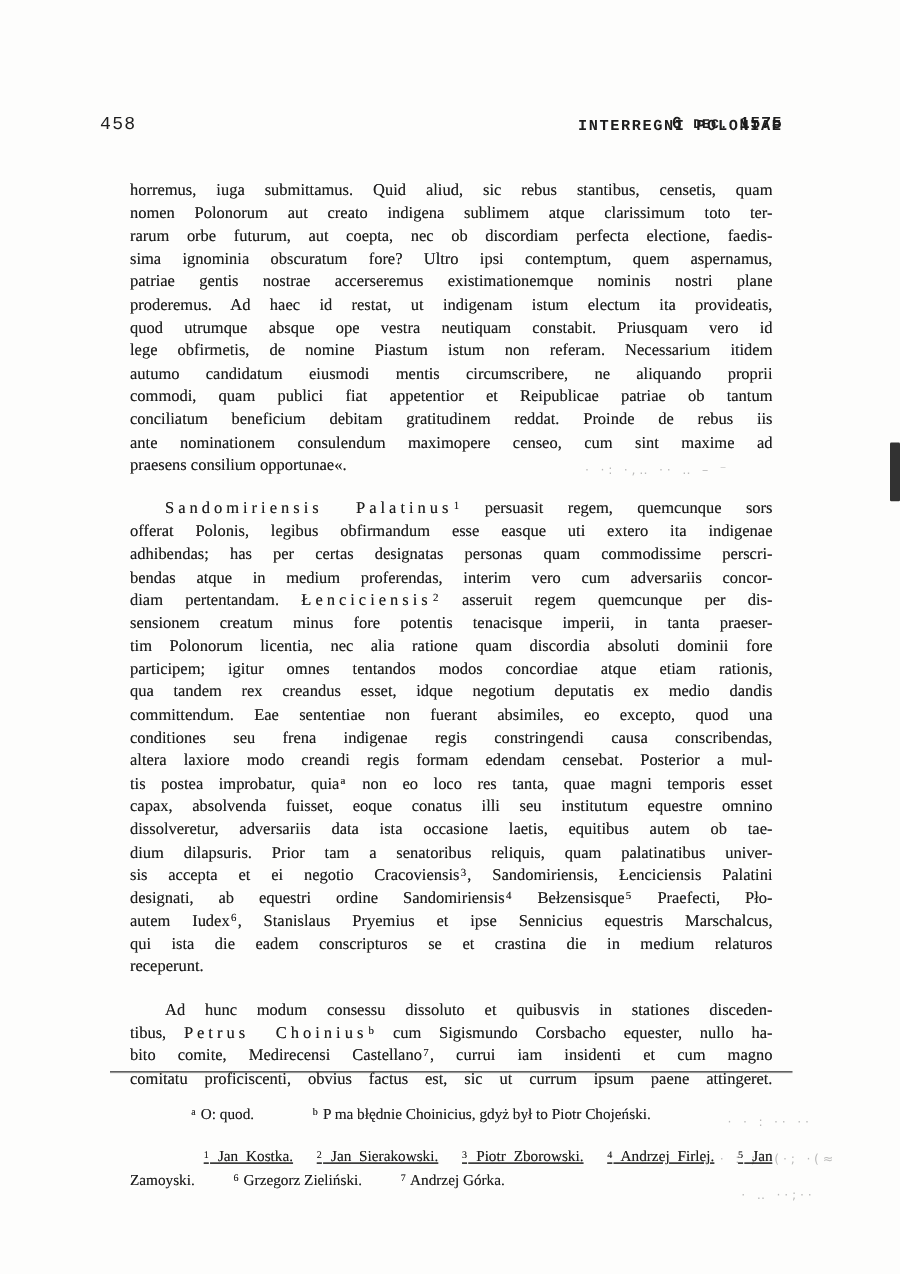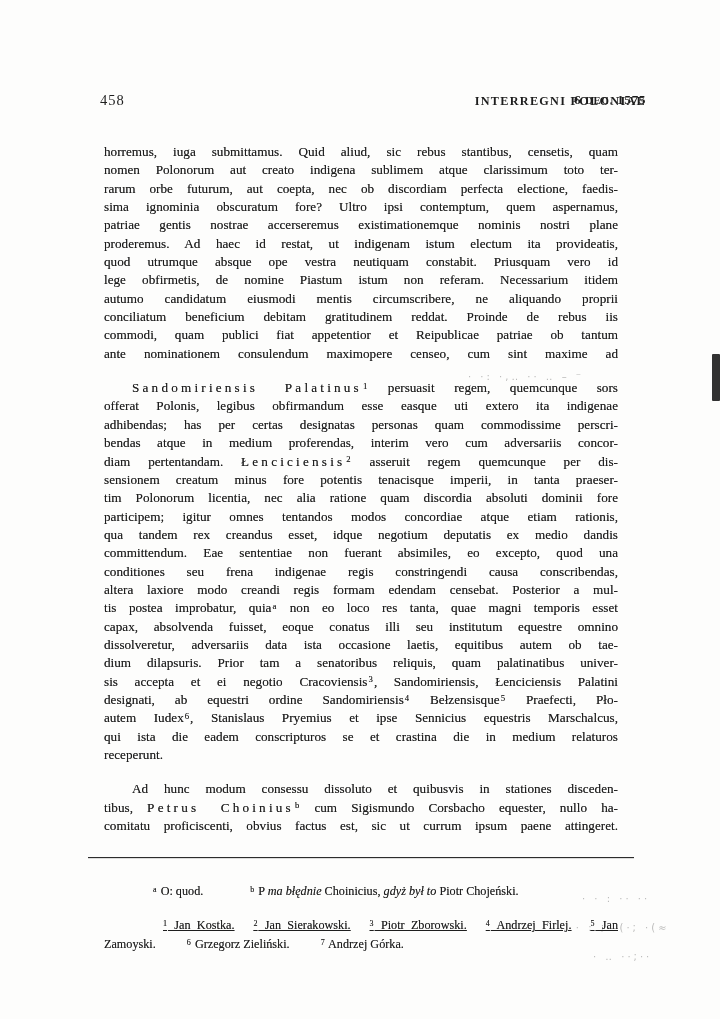--- a/index.html
+++ b/index.html
@@ -5,21 +5,21 @@
   html,body{margin:0;padding:0;}
   .page{
     position:relative;
     width:720px;height:1019px;
     background:#fdfdfc;
     font-family:"Liberation Serif","DejaVu Serif",serif;
     color:#1e1e1e;
     overflow:hidden;
   }
   
-  .header{position:absolute;left:100px;top:92px;width:546px;height:18px;}
+  .header{position:absolute;left:80px;top:92px;width:546px;height:18px;font-family:Liberation Mono, monospace;}
   .page-number{position:absolute;left:0;top:0;font-size:14.5px;letter-spacing:1px;}
   .running-title{
     position:absolute;left:0;right:0;top:2px;text-align:right;
     font-weight:bold;font-size:12.2px;letter-spacing:1.3px;
   }
   .page-date{position:absolute;right:0;top:0;font-weight:bold;font-size:13.5px;letter-spacing:.5px;}
   .page-date .mon{font-size:10.5px;letter-spacing:.8px;}
   
   .body-text{
     position:absolute;left:88px;top:127px;width:546px;
@@ -27,21 +27,21 @@
     text-shadow:0 0 .3px rgba(0,0,0,.55);
   }
   .para{margin:16px;padding:0;}
   .line{
     text-align:justify;text-align-last:justify;
     height:18.35px;overflow:hidden;white-space:normal;
   }
   .line.last{text-align-last:left;}
   .line.ind{text-indent:28px;}
   .sp{letter-spacing:3.2px;word-spacing:4px;}
-  .it{font-style:italic;}
+  .it{}
   .sup{font-size:.66em;position:relative;top:-.38em;margin:0 1px;}
   .gap{display:inline-block;}
   
   .footnote-rule{
     position:absolute;left:88px;top:857px;width:546px;height:0;
     border-top:1.7px solid #2c2c2c;
     box-shadow:0 .6px 0 rgba(0,0,0,.22);
   }
   .footnotes{
     position:absolute;left:88px;top:866px;width:546px;
@@ -80,23 +80,24 @@
       <div class="para">
         <div class="line"><span>horremus, iuga submittamus. Quid aliud, sic rebus stantibus, censetis, quam</span></div>
         <div class="line"><span>nomen Polonorum aut creato indigena sublimem atque clarissimum toto ter-</span></div>
         <div class="line"><span>rarum orbe futurum, aut coepta, nec ob discordiam perfecta electione, faedis-</span></div>
         <div class="line"><span>sima ignominia obscuratum fore? Ultro ipsi contemptum, quem aspernamus,</span></div>
         <div class="line"><span>patriae gentis nostrae accerseremus existimationemque nominis nostri plane</span></div>
         <div class="line"><span>proderemus. Ad haec id restat, ut indigenam istum electum ita provideatis,</span></div>
         <div class="line"><span>quod utrumque absque ope vestra neutiquam constabit. Priusquam vero id</span></div>
         <div class="line"><span>lege obfirmetis, de nomine Piastum istum non referam. Necessarium itidem</span></div>
         <div class="line"><span>autumo candidatum eiusmodi mentis circumscribere, ne aliquando proprii</span></div>
+        <div class="line"><span>commodi, quam publici fiat appetentior et Reipublicae patriae ob tantum</span></div>
         <div class="line"><span>conciliatum beneficium debitam gratitudinem reddat. Proinde de rebus iis</span></div>
-        <div class="line"><span>commodi, quam publici fiat appetentior et Reipublicae patriae ob tantum</span></div>
         <div class="line"><span>ante nominationem consulendum maximopere censeo, cum sint maxime ad</span></div>
+        <div class="line last"><span>praesens consilium opportunae«.</span></div>
       </div>
       <div class="para">
         <div class="line ind"><span class="sp">Sandomiriensis Palatinus</span><span class="sup">1</span><span> persuasit regem, quemcunque sors</span></div>
         <div class="line"><span>offerat Polonis, legibus obfirmandum esse easque uti extero ita indigenae</span></div>
         <div class="line"><span>adhibendas; has per certas designatas personas quam commodissime perscri-</span></div>
         <div class="line"><span>bendas atque in medium proferendas, interim vero cum adversariis concor-</span></div>
         <div class="line"><span>diam pertentandam. </span><span class="sp">Łenciciensis</span><span class="sup">2</span><span> asseruit regem quemcunque per dis-</span></div>
         <div class="line"><span>sensionem creatum minus fore potentis tenacisque imperii, in tanta praeser-</span></div>
         <div class="line"><span>tim Polonorum licentia, nec alia ratione quam discordia absoluti dominii fore</span></div>
         <div class="line"><span>participem; igitur omnes tentandos modos concordiae atque etiam rationis,</span></div>
@@ -110,20 +111,21 @@
         <div class="line"><span>dium dilapsuris. Prior tam a senatoribus reliquis, quam palatinatibus univer-</span></div>
         <div class="line"><span>sis accepta et ei negotio Cracoviensis</span><span class="sup">3</span><span>, Sandomiriensis, Łenciciensis Palatini</span></div>
         <div class="line"><span>designati, ab equestri ordine Sandomiriensis</span><span class="sup">4</span><span> Bełzensisque</span><span class="sup">5</span><span> Praefecti, Pło-</span></div>
         <div class="line"><span>autem Iudex</span><span class="sup">6</span><span>, Stanislaus Pryemius et ipse Sennicius equestris Marschalcus,</span></div>
         <div class="line"><span>qui ista die eadem conscripturos se et crastina die in medium relaturos</span></div>
         <div class="line last"><span>receperunt.</span></div>
       </div>
       <div class="para">
         <div class="line ind"><span>Ad hunc modum consessu dissoluto et quibusvis in stationes disceden-</span></div>
         <div class="line"><span>tibus, </span><span class="sp">Petrus Choinius</span><span class="sup">b</span><span> cum Sigismundo Corsbacho equester, nullo ha-</span></div>
+        <div class="line"><span>bito comite, Medirecensi Castellano</span><span class="sup">7</span><span>, currui iam insidenti et cum magno</span></div>
         <div class="line"><span>comitatu proficiscenti, obvius factus est, sic ut currum ipsum paene attingeret.</span></div>
       </div>
     </div>
 
   <div class="footnote-rule"></div>
 
   <div class="footnotes">
     <div class="para variants" id="fn-variants">
         <div class="line last var"><span class="sup">a</span><span> O: quod.</span><span class="gap" style="width: 46px;"></span><span class="sup">b</span><span> P </span><span class="it">ma błędnie</span><span> Choinicius, </span><span class="it">gdyż był to</span><span> Piotr Chojeński.</span></div>
       </div>

